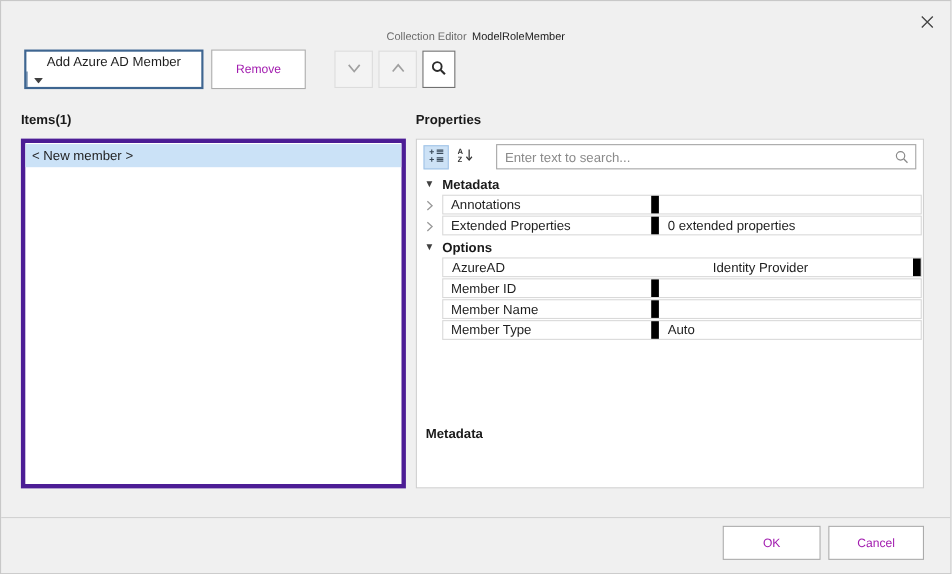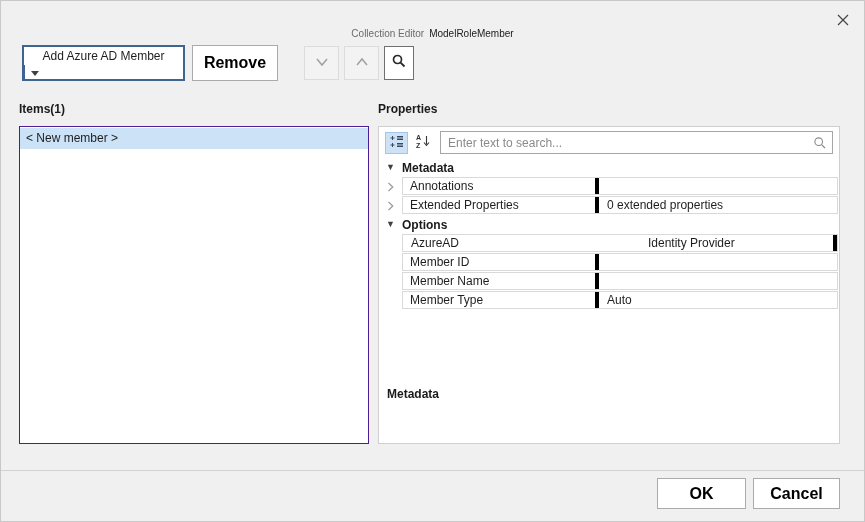--- a/index.html
+++ b/index.html
@@ -10,60 +10,60 @@
     background: #f0f0f0; color: #1e1e1e; font-size: 12px;
     overflow: hidden; border: 1px solid #c8c8c8;
   }
   
   .titlebar { position: absolute; top: 4px; left: 0; right: 0; height: 30px; text-align: center; padding-top: 23px; font-size: 10px; }
   .title-prefix { color: #6b6b6b; }
   .title-name { color: #1a1a1a; margin-left: 5px; }
   .close-btn { position: absolute; top: 5px; right: 10px; width: 22px; height: 22px; display: flex; align-items: center; justify-content: center; cursor: pointer; background: transparent; border: none; }
 
   
-  .btn { background: #fff; border: 1px solid #ababab; color: #000000; font-size: 16px; display: flex; align-items: center; justify-content: center; font-family: "Liberation Sans", sans-serif; font-weight: bold; }
+  .btn { background: #fff; border: 1px solid #ababab; color: #a21caf; font-size: 11px; display: flex; align-items: center; justify-content: center; font-family: "Liberation Sans", sans-serif; }
   .split-button { position: absolute; left: 21px; top: 44px; width: 163px; height: 36px; border: 2px solid #3e6590; background: #fff; display: flex; flex-direction: column; }
   .split-main { flex: 1; display: flex; align-items: center; justify-content: center; cursor: pointer; }
   .split-caret { width: 20px; border-left: 1px solid #3e6590; display: flex; align-items: center; justify-content: center; cursor: pointer; }
   .remove-btn { position: absolute; left: 191px; top: 44px; width: 86px; height: 36px; }
   .nav-btn { position: absolute; top: 45px; width: 35px; height: 34px; background: #f3f3f3; border: 1px solid #dcdcdc; }
   .nav-down { left: 303px; }
   .nav-up { left: 343px; }
   .tool-search-btn { position: absolute; left: 383px; top: 45px; width: 30px; height: 34px; background: #fff; border: 1px solid #707070; }
 
   
   .section-header { position: absolute; font-weight: bold; font-size: 12px; color: #1a1a1a; }
   .items-header { left: 18px; top: 101px; text-align: right; }
   .props-header { left: 377px; top: 101px; }
 
   
-  .listbox { position: absolute; left: 18px; top: 125px; width: 350px; height: 318px; background: #fff; border: 1px solid #4c1d95; padding-top: 1px; overflow: hidden; }
+  .listbox { position: absolute; left: 18px; top: 125px; width: 350px; height: 318px; background: #fff; border: 4px solid #4c1d95; padding-top: 1px; overflow: hidden; }
   .list-item { height: 21px; line-height: 21px; padding-left: 6px; cursor: default; }
   .list-item.selected { background: #cbe2f7; }
 
   
   .props-panel { position: absolute; left: 377px; top: 125px; width: 462px; height: 318px; background: #fff; border: 1px solid #cfcfcf; }
   .props-toolbar { position: absolute; top: 4px; left: 6px; right: 6px; height: 23px; display: flex; align-items: center; }
   .tool-toggle { width: 23px; height: 22px; display: flex; align-items: center; justify-content: center; border: 1px solid transparent; margin-right: 3px; cursor: pointer; background: transparent; }
   .tool-toggle.on { background: #cde2f6; border-color: #a3c5e8; }
-  .prop-search { flex: 1; height: 23px; border: 1px solid #a6a6a6; position: relative; background: #fff; margin-left: 3px; }
+  .prop-search { flex: 1; height: 23px; border: 1px solid #a6a6a6; position: relative; background: #fff; margin-left: 14px; }
   .prop-search input { width: 100%; height: 100%; border: none; outline: none; padding: 0 24px 0 7px; font-size: 12px; font-family: "Liberation Sans", sans-serif; color: #1e1e1e; background: transparent; }
   .prop-search input::placeholder { color: #8a8a8a; }
   .mag-in-box { position: absolute; right: 5px; top: 4px; }
 
   
   .property-grid { position: absolute; top: 31px; left: 0; right: 1px; }
   .grid-cat { height: 19px; display: flex; align-items: center; padding-left: 7px; cursor: default; }
   .grid-cat .tri { width: 16px; color: #404040; font-size: 9px; line-height: 9px; }
   .grid-cat .cat-label { font-weight: bold; color: #1a1a1a; }
   .grid-row { height: 19px; display: flex; }
   .gutter { width: 23px; display: flex; align-items: center; justify-content: center; }
   .row-box { flex: 1; height: 18px; border: 1px solid #d9d9d9; background: #fff; display: flex; }
   .cell { line-height: 16px; white-space: nowrap; overflow: hidden; }
-  .cell.name { width: 196px; padding-left: 7px; border-right: 4px solid #000000; }
+  .cell.name { width: 196px; padding-left: 7px; border-right: 7px solid #000000; }
   .cell.value { flex: 1; padding-left: 8px; }
 
   .description-title { position: absolute; left: 8px; top: 260px; font-weight: bold; color: #1a1a1a; }
 
   
   .footer-sep { position: absolute; top: 469px; left: 0; right: 0; border-top: 1px solid #d2d2d2; }
   .ok-btn { position: absolute; left: 656px; top: 477px; width: 89px; height: 31px; }
   .cancel-btn { position: absolute; left: 752px; top: 477px; width: 87px; height: 31px; }
 </style>
 </head>

